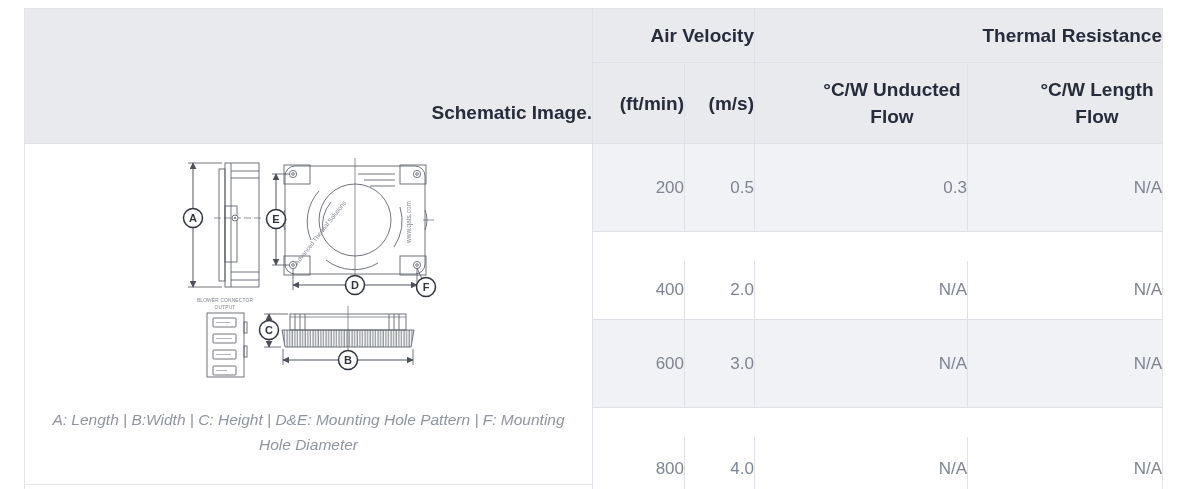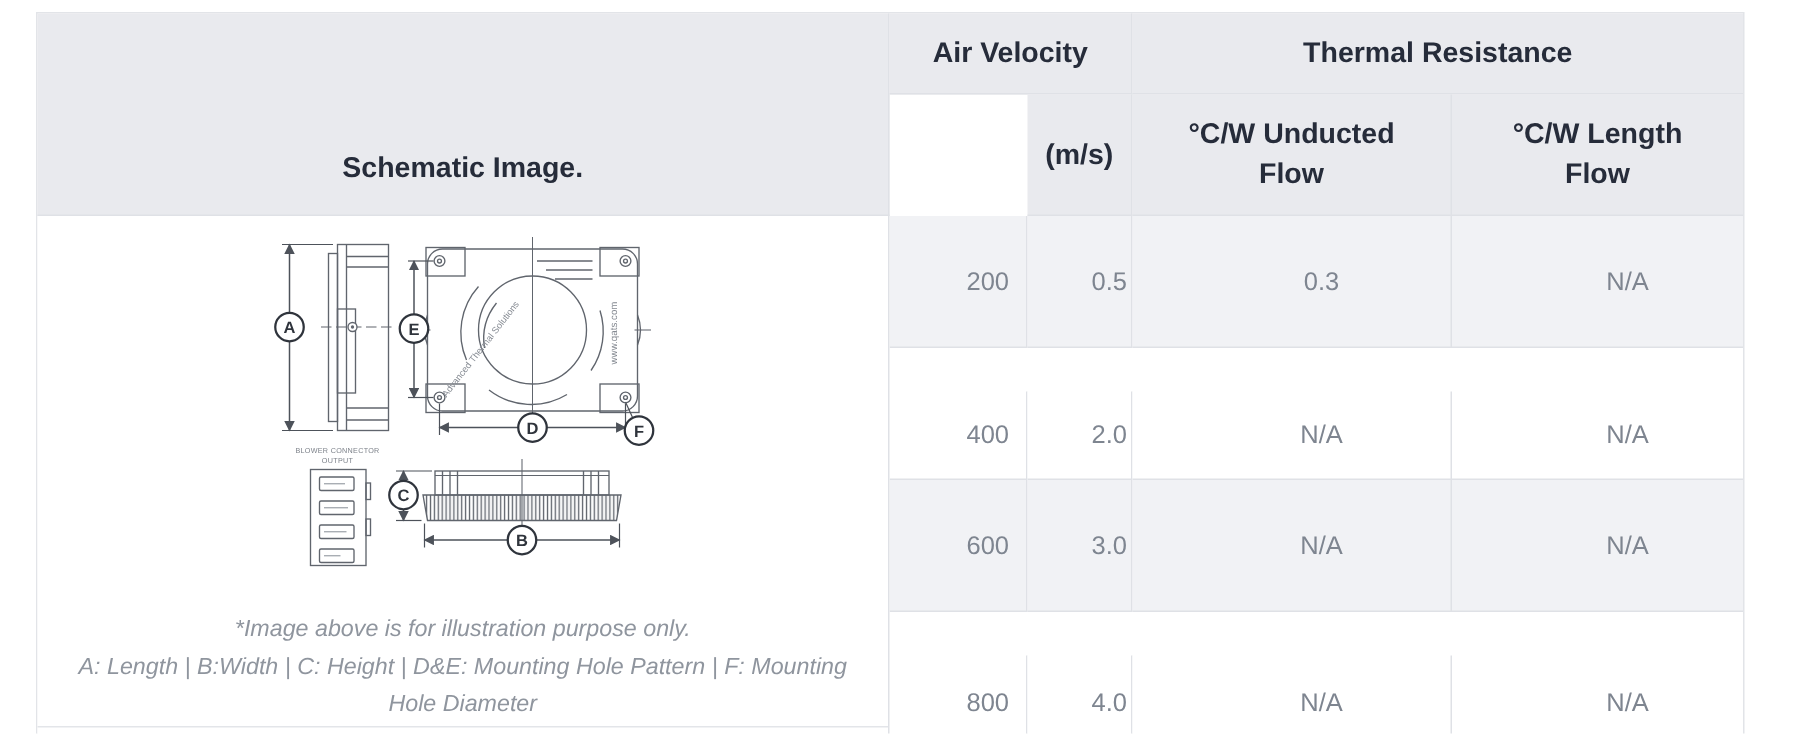--- a/index.html
+++ b/index.html
@@ -2,21 +2,21 @@
 <html><head>
 <meta charset="utf-8">
 <style>
   html,body{margin:0;padding:0;}
   .page{position:relative;width:1200px;height:489px;background:#ffffff;overflow:hidden;
         font-family:"Liberation Sans",sans-serif;}
   .tbl{position:absolute;left:24px;top:8px;width:1137px;
        display:grid;grid-template-columns:568px 92px 70px 213px 194px;
        grid-template-rows:54px 81px 88px 88px 88px 92px;
        border:1px solid #e2e4e8;background:#ffffff;box-sizing:content-box;}
-  .cell{box-sizing:border-box;display:flex;align-items:center;justify-content:center;
+  .cell{box-sizing:border-box;display:flex;align-items:center;justify-content:flex-end;
         text-align:center;}
   .hdrbg{background:#e9eaee;}
   .br{border-right:1px solid #dfe1e6;}
   .bb{border-bottom:1px solid #dfe1e6;}
   .htext{color:#262c3a;font-weight:700;font-size:19px;line-height:27px;}
   .schem-hdr{grid-column:1;grid-row:1/3;align-items:flex-end;padding-bottom:17px;}
   .av-hdr{grid-column:2/4;grid-row:1;}
   .tr-hdr{grid-column:4/6;grid-row:1;}
   .sub-ft{grid-column:2;grid-row:2;}
   .sub-ms{grid-column:3;grid-row:2;}
@@ -42,20 +42,23 @@
   <div class="tbl">
 
     <div class="cell hdrbg br bb schem-hdr">
       <span class="htext">Schematic Image.</span>
     </div>
     <div class="cell hdrbg br bb av-hdr">
       <span class="htext">Air Velocity</span>
     </div>
     <div class="cell hdrbg bb tr-hdr">
       <span class="htext">Thermal Resistance</span>
+    </div>
+    <div class="cell hdrbg br bb sub-ft">
+      <span class="htext">(ft/min)</span>
     </div>
     <div class="cell hdrbg br bb sub-ms">
       <span class="htext">(m/s)</span>
     </div>
     <div class="cell hdrbg br bb sub-und">
       <span class="htext">°C/W Unducted Flow</span>
     </div>
     <div class="cell hdrbg bb sub-duc">
       <span class="htext">°C/W Length Flow</span>
     </div>
@@ -180,21 +183,20 @@
         <g>
           <line x1="257" y1="205" x2="257" y2="221" stroke="#4d525a" stroke-width="0.8"></line>
           <line x1="387" y1="205" x2="387" y2="221" stroke="#4d525a" stroke-width="0.8"></line>
           <line x1="257" y1="216" x2="387" y2="216" stroke="#4d525a" stroke-width="1" marker-start="url(#ar)" marker-end="url(#ar)"></line>
           <circle cx="322" cy="216" r="9.5" fill="#ffffff" stroke="#2f343c" stroke-width="1.5"></circle>
           <text x="322" y="220" font-size="11" font-weight="bold" fill="#2f343c" text-anchor="middle">B</text>
         </g>
       </svg>
 
       <div class="caption">
-        <div>*Image above is for illustration purpose only.</div>
         <div>A: Length | B:Width | C: Height | D&amp;E: Mounting Hole Pattern | F: Mounting Hole Diameter</div>
       </div>
       <div class="schem-divider"></div>
     </div>
 
     <div class="cell dcell rowA br bb" style="grid-column:2;grid-row:3">200</div>
     <div class="cell dcell rowA br bb" style="grid-column:3;grid-row:3">0.5</div>
     <div class="cell dcell rowA br bb" style="grid-column:4;grid-row:3">0.3</div>
     <div class="cell dcell rowA bb" style="grid-column:5;grid-row:3">N/A</div>
 

